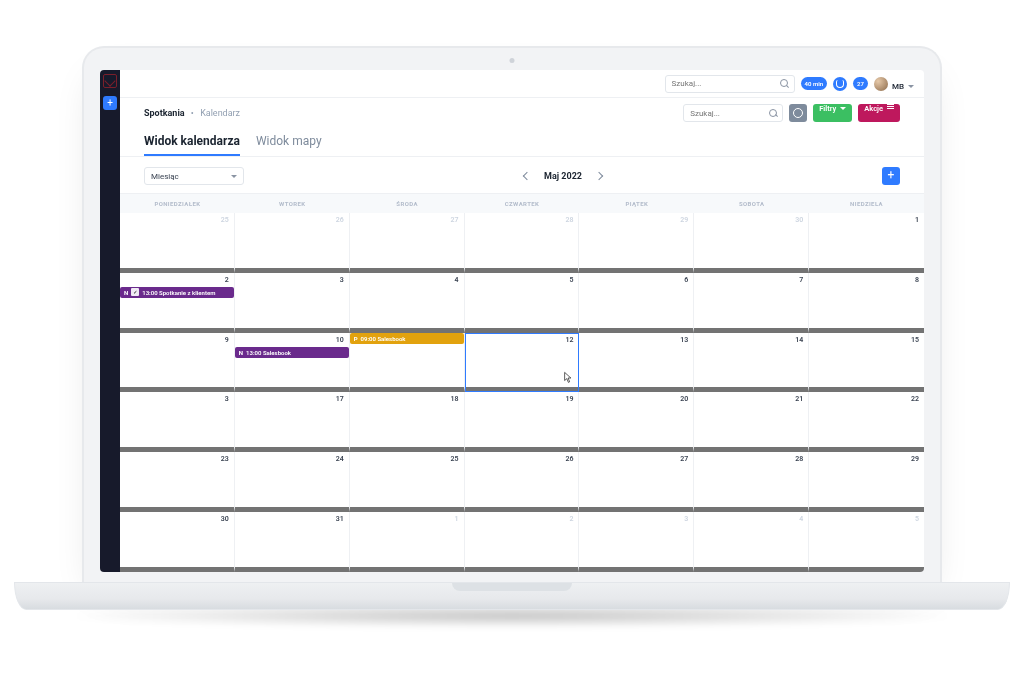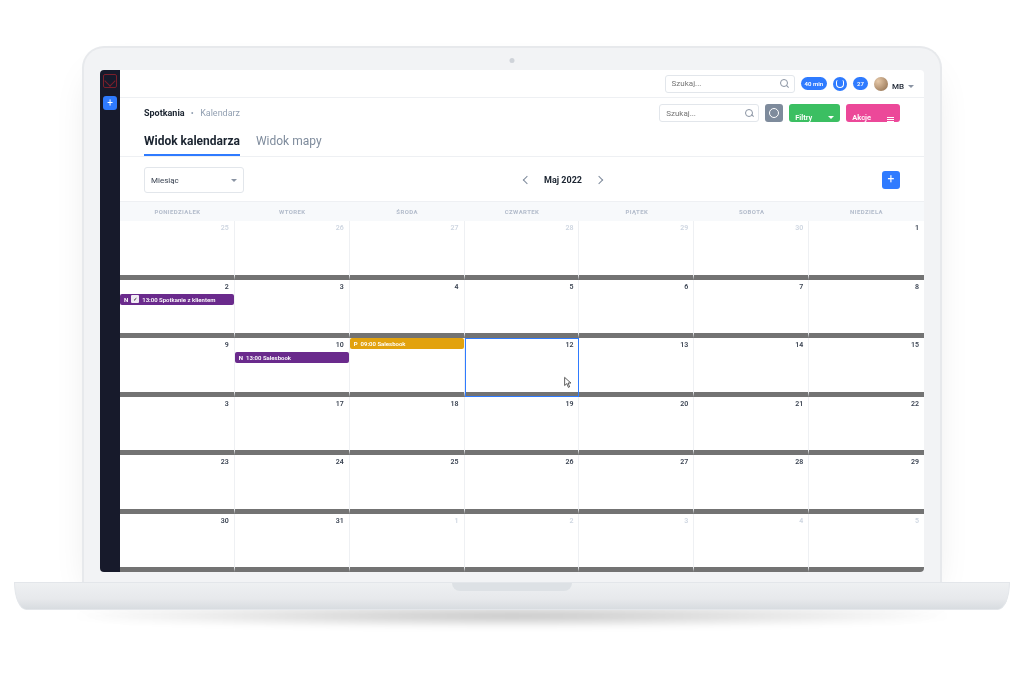--- a/index.html
+++ b/index.html
@@ -80,36 +80,36 @@
 
   .pagehdr{
     display:flex;align-items:center;justify-content:space-between;
     padding:6px 24px;font-size:9px;
   }
   .crumb b{font-weight:700;color:#1b2430;}
   .crumb span{color:#93a0b2;margin-left:4px;}
   .pageactions{display:flex;align-items:center;gap:6px;}
   .iconbtn{width:18px;height:18px;border-radius:3px;background:#7e8b9c;display:flex;align-items:center;justify-content:center;}
   .gear{width:10px;height:10px;border:1.2px solid #fff;border-radius:50%;position:relative;}
-  .btn{height:18px;border-radius:3px;display:inline-flex;align-items:flex-end;gap:16px;padding:0 6px;font-size:7.5px;font-weight:600;color:#fff;}
+  .btn{height:18px;border-radius:3px;display:inline-flex;align-items:flex-start;gap:4px;padding:0 6px;font-size:7.5px;font-weight:600;color:#fff;}
   .btn.green{background:#3bbf62;}
-  .btn.blue{background:#ec4899;}
+  .btn.blue{background:#be185d;}
   .btn .caret{border-top-color:#fff;}
   .btn .bars{display:flex;flex-direction:column;gap:1px;}
   .btn .bars i{width:7px;height:1px;background:#fff;display:block;}
 
   .tabs{display:flex;gap:16px;padding:0 24px;border-bottom:1px solid #eef0f3;font-size:12px;}
   .tab{padding:6px 0;color:#7e8b9c;border-bottom:2px solid transparent;}
   .tab.active{color:#1b2430;font-weight:700;border-bottom-color:#2f7bff;}
 
   .toolbar{
     display:flex;align-items:center;justify-content:space-between;
     padding:10px 24px 8px;font-size:8px;
   }
-  .select{display:flex;align-items:center;justify-content:space-between;width:100px;height:18px;border:1px solid #e2e6eb;border-radius:3px;padding:12px 6px;color:#3a4352;}
+  .select{display:flex;align-items:center;justify-content:space-between;width:100px;height:18px;border:1px solid #e2e6eb;border-radius:3px;padding:4px 6px;color:#3a4352;}
   .monthnav{display:flex;align-items:center;gap:14px;color:#7e8b9c;}
   .monthnav b{color:#1b2430;font-size:9px;}
   .chev{width:6px;height:6px;border:1.3px solid #7e8b9c;border-top:none;border-right:none;}
   .chev.l{transform:rotate(45deg);}
   .chev.r{transform:rotate(-135deg);}
   .addbtn{width:18px;height:18px;border-radius:3px;background:#2f7bff;color:#fff;font-size:12px;line-height:16px;text-align:center;}
 
   
   .cal{flex:1;display:flex;flex-direction:column;border-top:1px solid #eef0f3;font-size:7px;overflow:hidden;}
   .dow{display:grid;grid-template-columns:repeat(7,1fr);background:#f7f9fb;}

